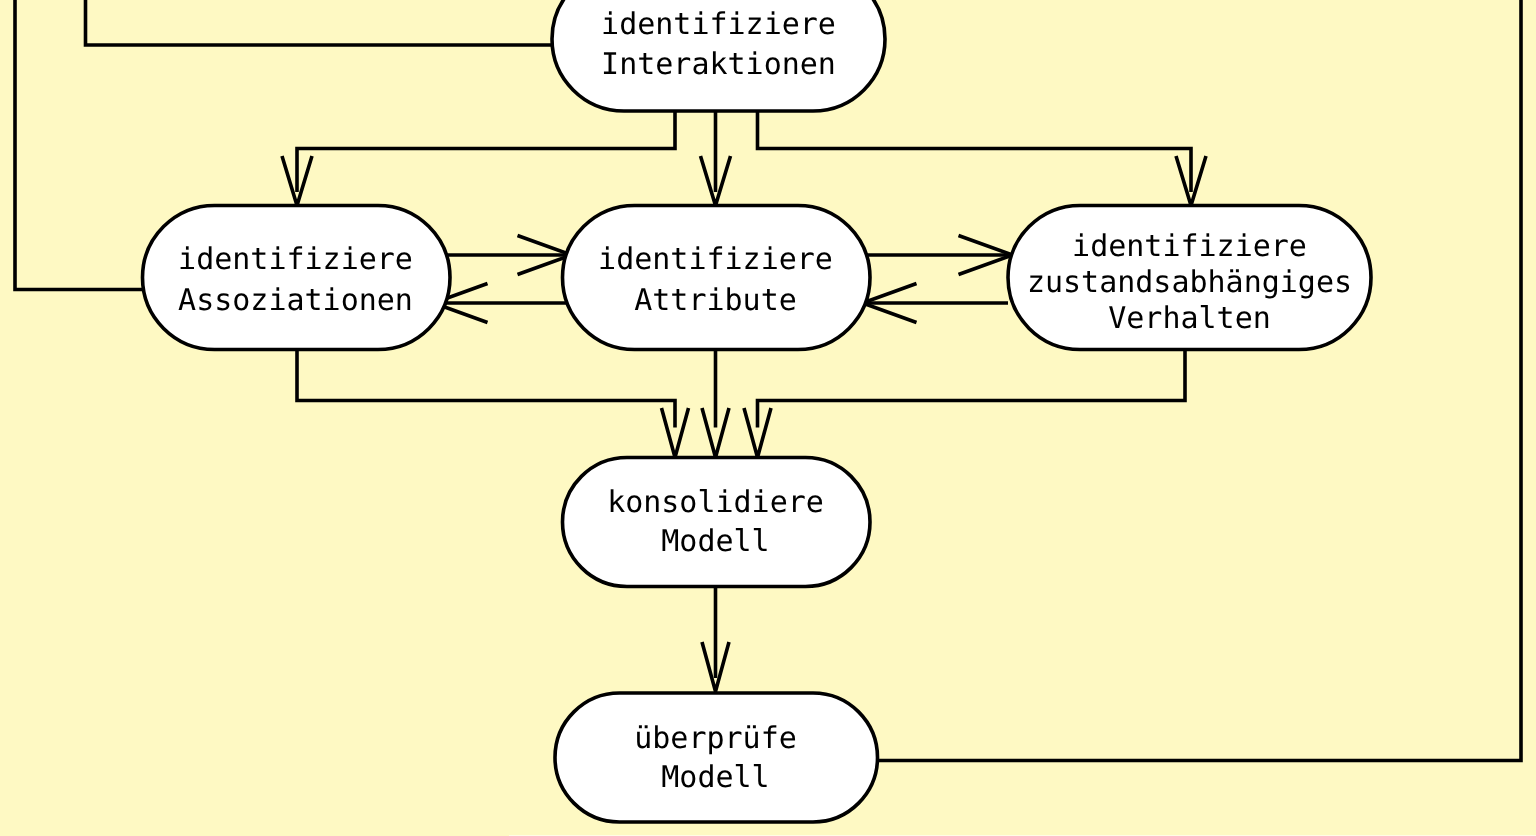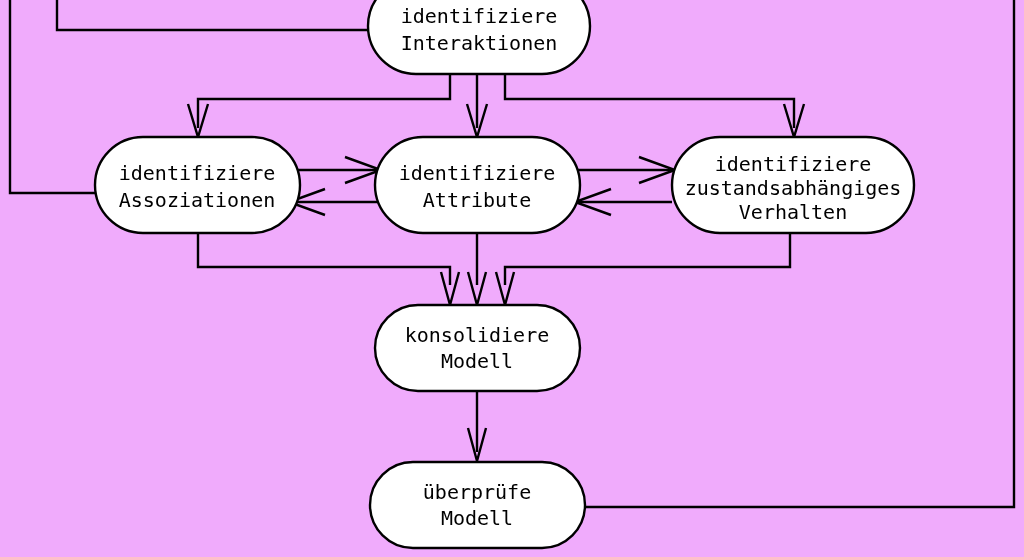--- a/index.html
+++ b/index.html
@@ -7,21 +7,21 @@
     padding: 0;
     background: #ffffff;
   }
   body {
     font-family: "DejaVu Sans Mono", monospace;
   }
   #diagram-root {
     position: relative;
     width: 1024px;
     height: 557px;
-    background: #f0abfc;
+    background: #fef9c3;
     overflow: hidden;
   }
   svg.flow {
     position: absolute;
     top: 0;
     left: 0;
     width: 1024px;
     height: 557px;
   }
   .node-shape {

